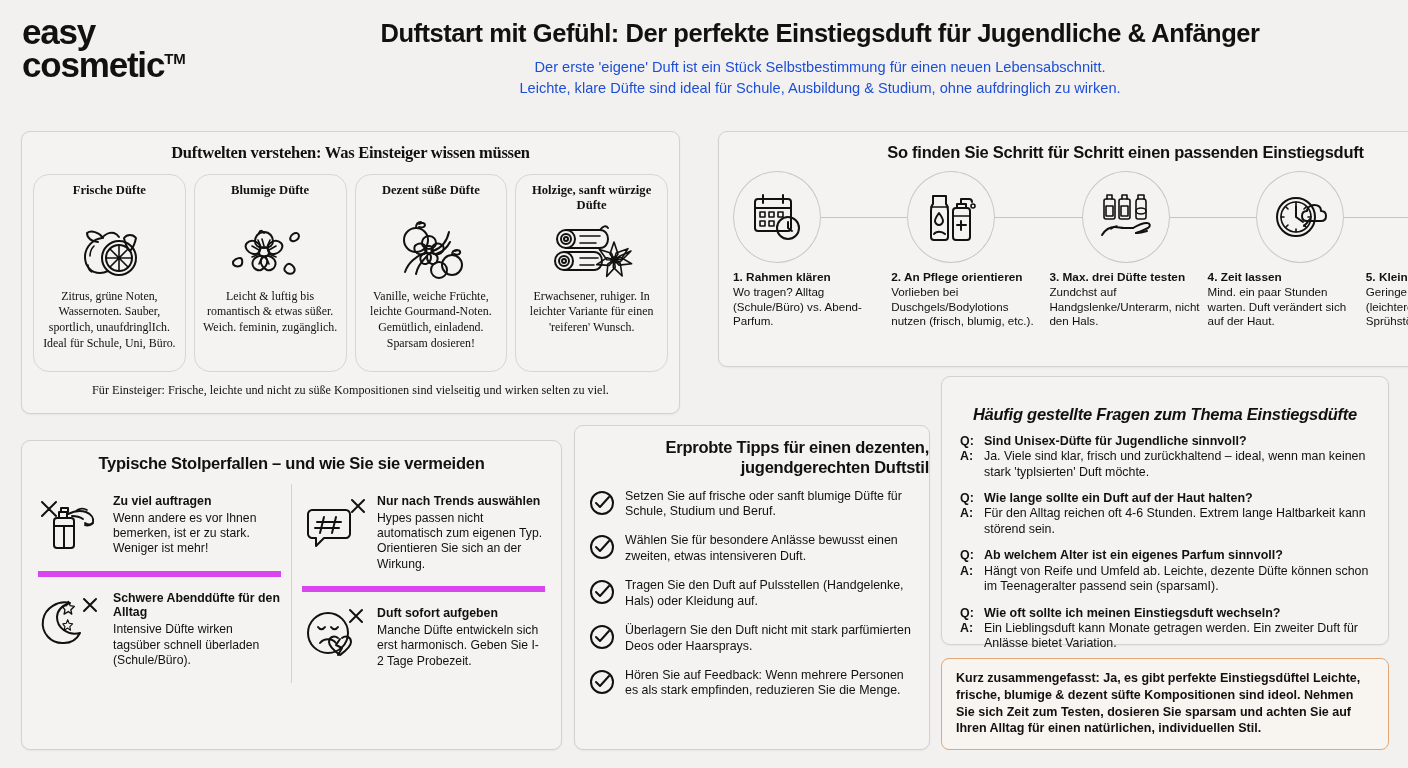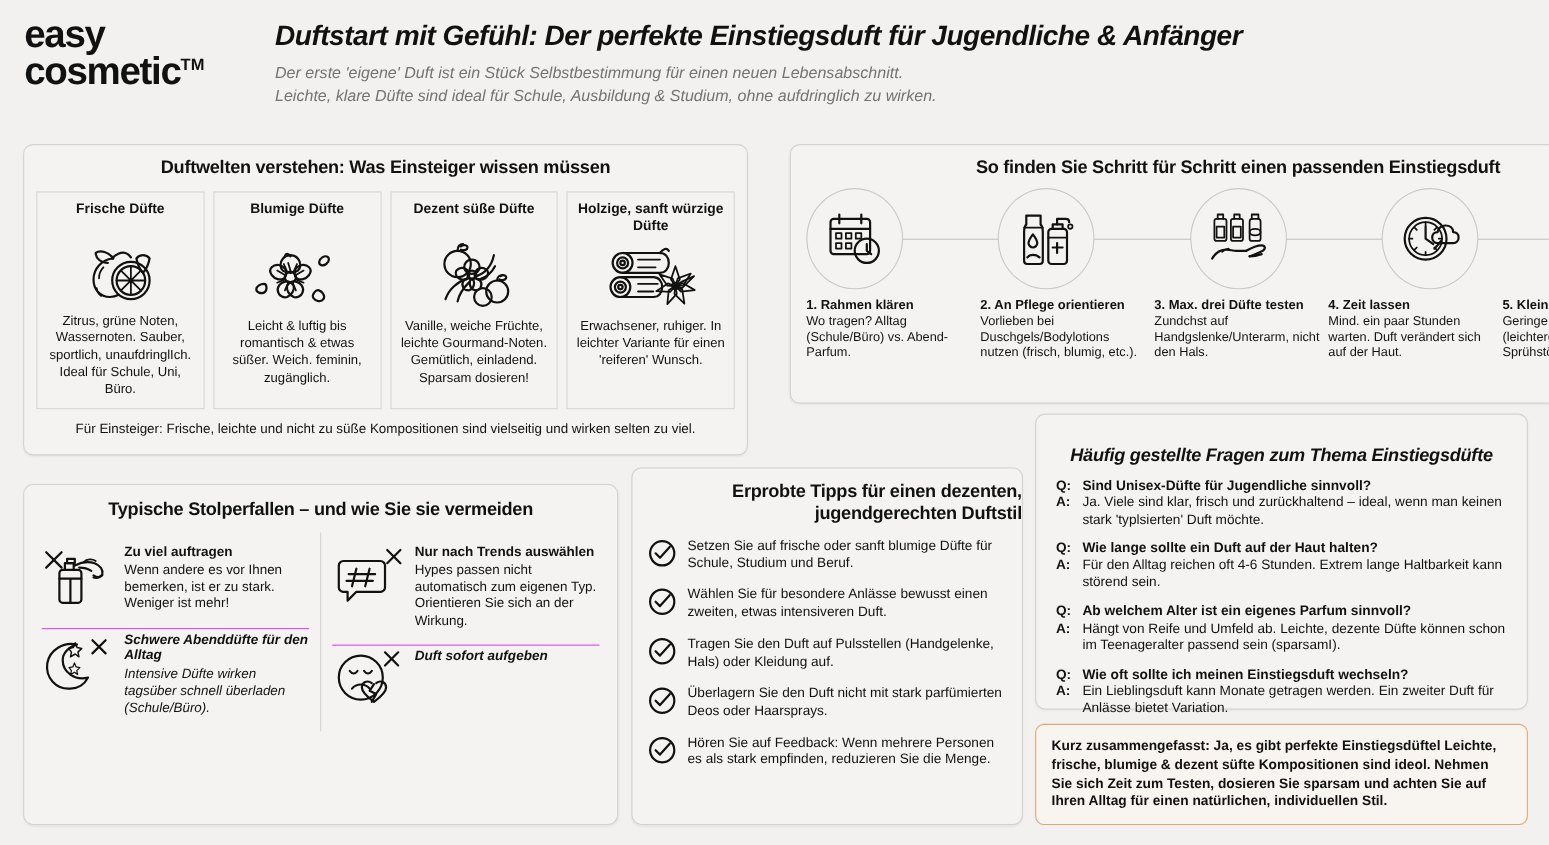--- a/index.html
+++ b/index.html
@@ -11,44 +11,44 @@
     overflow: hidden;
   }
   .page { position: relative; width: 1408px; height: 768px; }
 
   
   .header { position: absolute; left: 0; top: 0; width: 1408px; height: 118px; }
   .logo { position: absolute; left: 22px; top: 16px; width: 215px; line-height: 0.93; }
   .logo-l1 { font-size: 35px; font-weight: 800; letter-spacing: -1.2px; }
   .logo-l2 { font-size: 35px; font-weight: 800; letter-spacing: -1.2px; position: relative; }
   .logo-tm { font-size: 15px; font-weight: 700; vertical-align: super; letter-spacing: 0; }
-  .head-text { position: absolute; left: 250px; top: 18px; width: 1140px; text-align: left; font-style: italic; }
+  .head-text { position: absolute; left: 250px; top: 18px; width: 1140px; text-align: center; }
   .head-title { font-size: 25.5px; font-weight: 800; letter-spacing: -0.45px; line-height: 1.18; }
-  .head-sub { margin-top: 9px; font-size: 14.6px; line-height: 1.42; color: #737373; }
+  .head-sub { margin-top: 9px; font-size: 14.6px; line-height: 1.42; color: #1d4ed8; }
 
   
   .panel {
     position: absolute;
     background: #f4f3f1;
     border: 1px solid #d3d2d0;
     border-radius: 9px;
     box-shadow: 0 1px 2px rgba(0,0,0,0.05);
   }
   .panel-title {
     text-align: center; font-weight: 800; letter-spacing: -0.25px;
     font-size: 16.5px; line-height: 1.2;
   }
 
   
-  #p1 { left: 21px; top: 131px; width: 659px; height: 283px; }
+  #p1 { left: 21px; top: 131px; width: 659px; height: 283px; font-family: Liberation Serif, serif; }
   #p1 .panel-title { margin-top: 11px; }
   .cat-row { display: flex; gap: 8px; padding: 0 11px; margin-top: 11px; }
   .cat-card {
     flex: 1 1 0; background: #f4f3f1; border: 1px solid #d7d6d4;
-    border-radius: 0; padding: 8px 6px 9px; text-align: center;
+    border-radius: 16px; padding: 8px 6px 9px; text-align: center;
     display: flex; flex-direction: column; min-width: 0; height: 198px;
   }
   .cat-name { font-size: 12.6px; font-weight: 800; line-height: 1.22; min-height: 31px; }
   .cat-icon { height: 74px; display: flex; align-items: center; justify-content: center; }
   .cat-desc { font-size: 11.9px; line-height: 1.31; margin-top: 1px; }
   .p1-foot { font-size: 12.2px; text-align: center; margin-top: 11px; padding: 0 10px; }
 
   
   #p2 { left: 718px; top: 131px; width: 815px; height: 236px; }
   #p2 .panel-title { margin-top: 11px; }
@@ -76,21 +76,21 @@
   .faq-q { font-size: 12.5px; font-weight: 800; line-height: 1.22; }
   .faq-a { font-size: 12.4px; line-height: 1.25; }
 
   
   #p4 { left: 21px; top: 440px; width: 541px; height: 310px; }
   #p4 .panel-title { margin-top: 13px; }
   .pit-grid { display: flex; margin-top: 10px; padding: 0 6px; }
   .pit-col { flex: 1 1 0; min-width: 0; padding: 0 10px; }
   .pit-col.left { border-right: 1px solid #d3d2d0; }
   .pit-row { display: flex; gap: 9px; align-items: flex-start; padding: 10px 0 14px; }
-  .pit-row.second { border-top: 1px solid #d946ef; padding-top: 2px; font-style: italic; }
+  .pit-row.second { border-top: 6px solid #d946ef; padding-top: 14px; }
   .pit-icon { width: 66px; flex: 0 0 66px; display: flex; align-items: flex-start; justify-content: center; padding-top: 2px; }
   .pit-txt { min-width: 0; }
   .pit-head { font-size: 12.3px; font-weight: 800; line-height: 1.2; }
   .pit-body { font-size: 12.2px; line-height: 1.26; margin-top: 2px; }
 
   
   #p5 { left: 574px; top: 425px; width: 356px; height: 325px; }
   #p5 .panel-title { margin-top: 12px; text-align: right; }
   .tips { padding: 11px 14px 0 14px; }
   .tip { display: flex; gap: 10px; align-items: flex-start; margin-bottom: 13px; }
@@ -443,20 +443,21 @@
               <circle class="st" cx="24" cy="25" r="20"></circle>
               <path class="st" d="M14 19c2 3 5 3 7 0M27 19c2 3 5 3 7 0"></path>
               <path class="st" d="M16 35c4-5 12-5 16 0"></path>
               <path class="st" d="M34 30c-4-3-9-1-9 4 0 5 7 10 11 13 4-3 11-8 11-13 0-5-5-7-9-4" fill="#f4f3f1"></path>
               <path class="st" d="M36 31l-4 6 6 3-4 7"></path>
               <path class="st" d="M46 2l12 12M58 2L46 14"></path>
             </svg>
           </div>
           <div class="pit-txt">
             <div class="pit-head">Duft sofort aufgeben</div>
+            <div class="pit-body">Manche Düfte entwickeln sich erst harmonisch. Geben Sie I-2 Tage Probezeit.</div>
           </div>
         </div>
       </div>
 
     </div>
   </div>
 
   <div class="panel" id="p5">
     <div class="panel-title">
       <div>Erprobte Tipps für einen dezenten,</div>

